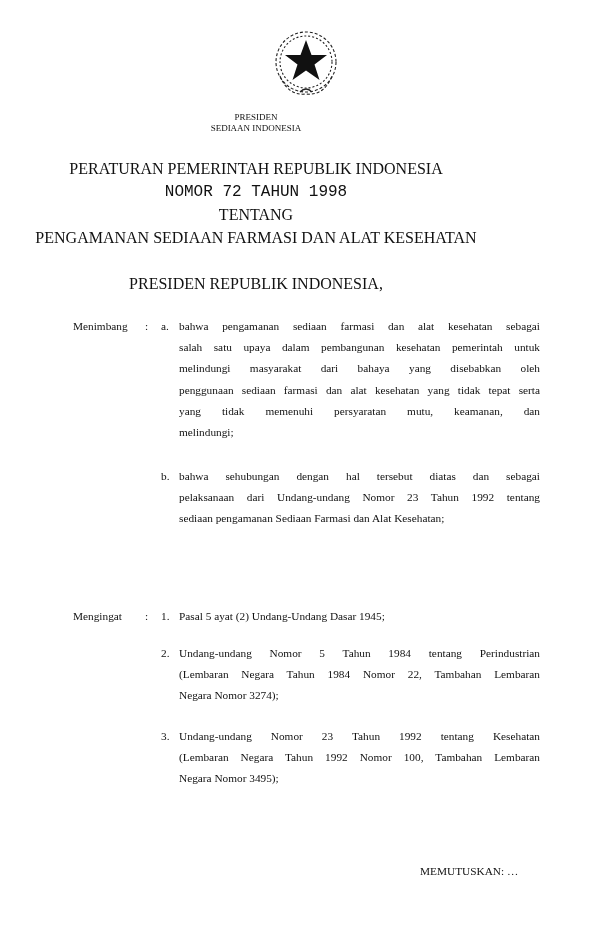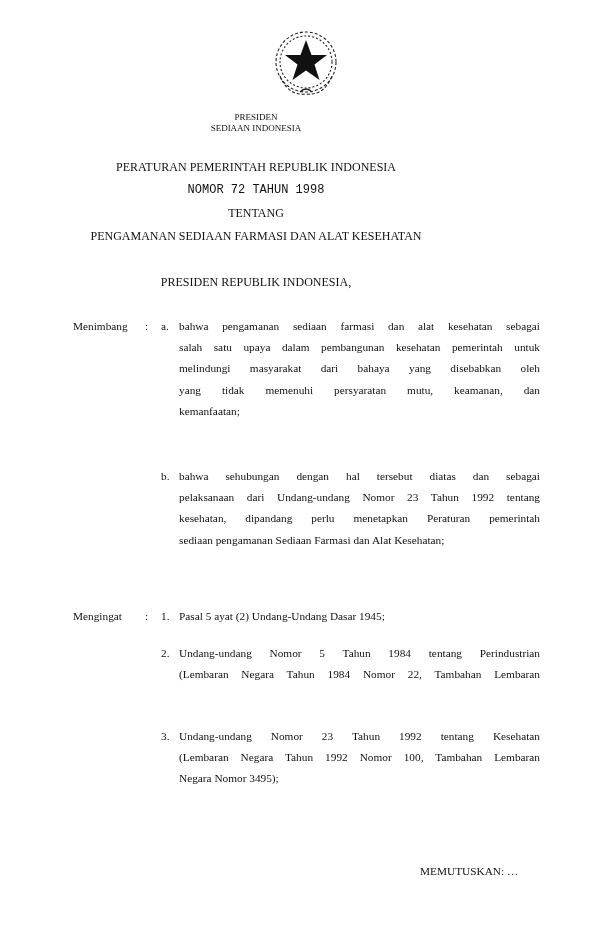--- a/index.html
+++ b/index.html
@@ -5,21 +5,21 @@
   html, body { margin: 0; padding: 0; background: #ffffff; }
   body {
     width: 612px; height: 936px; position: relative; overflow: hidden;
     font-family: "Liberation Serif", "DejaVu Serif", serif;
     color: #111111;
     font-size: 11.3px;
   }
   .emblem { position: absolute; left: 266px; top: 24px; width: 80px; height: 80px; }
   .hdr { position: absolute; left: 0; width: 512px; text-align: center; }
   .small { font-size: 9px; line-height: 11px; }
-  .title { font-size: 12px; }
+  .title { font-size: 16px; }
   .label { position: absolute; left: 73px; }
   .colon { position: absolute; }
   .num { position: absolute; left: 161px; }
   .para { position: absolute; left: 179px; width: 361px; text-align: justify; line-height: 21.2px; }
   .para .line { display: block; text-align: justify; text-align-last: justify; height: 21.2px; white-space: nowrap; }
   .para .line.last { text-align-last: left; }
 </style>
 </head>
 <body>
 
@@ -46,44 +46,45 @@
 <div class="hdr title" style="top:275px;text-align:center;">PRESIDEN REPUBLIK INDONESIA,</div>
 
 <div class="label" style="top:320px;">Menimbang</div>
 <div class="colon" style="left:145px; top:320px;">:</div>
 
 <div class="num" style="top:320px;">a.</div>
 <div class="para" style="top:316px;">
   <span class="line">bahwa pengamanan sediaan  farmasi dan alat kesehatan sebagai</span>
   <span class="line">salah satu upaya dalam pembangunan kesehatan pemerintah untuk</span>
   <span class="line">melindungi masyarakat dari bahaya yang disebabkan oleh</span>
+  <span class="line">penggunaan sediaan farmasi dan alat kesehatan yang tidak tepat serta</span>
   <span class="line">yang tidak memenuhi persyaratan mutu, keamanan, dan</span>
-  <span class="line last">kemanfaatan;</span>
+  <span class="line last">melindungi;</span>
 </div>
 
 <div class="num" style="top:470px;">b.</div>
 <div class="para" style="top:466px;">
   <span class="line">bahwa sehubungan dengan hal tersebut diatas dan sebagai</span>
   <span class="line">pelaksanaan dari Undang-undang Nomor 23 Tahun 1992 tentang</span>
-  <span class="line">kesehatan, dipandang perlu menetapkan Peraturan pemerintah</span>
   <span class="line last">sediaan pengamanan Sediaan Farmasi dan Alat Kesehatan;</span>
 </div>
 
 <div class="label" style="top:610px;">Mengingat</div>
 <div class="colon" style="left:145px; top:610px;">:</div>
 
 <div class="num" style="top:610px;">1.</div>
 <div class="para" style="top:606px;">
   <span class="line last">Pasal 5 ayat (2) Undang-Undang Dasar 1945;</span>
 </div>
 
 <div class="num" style="top:647px;">2.</div>
 <div class="para" style="top:643px;">
   <span class="line">Undang-undang Nomor 5 Tahun 1984 tentang Perindustrian</span>
   <span class="line">(Lembaran Negara Tahun 1984 Nomor 22, Tambahan Lembaran</span>
+  <span class="line last">Negara Nomor 3274);</span>
 </div>
 
 <div class="num" style="top:730px;">3.</div>
 <div class="para" style="top:726px;">
   <span class="line">Undang-undang Nomor 23 Tahun 1992 tentang Kesehatan</span>
   <span class="line">(Lembaran Negara Tahun 1992 Nomor 100, Tambahan Lembaran</span>
   <span class="line last">Negara Nomor 3495);</span>
 </div>
 
 <div style="position:absolute; left:420px; top:865px; width:120px; text-align:left;">MEMUTUSKAN:  …</div>

